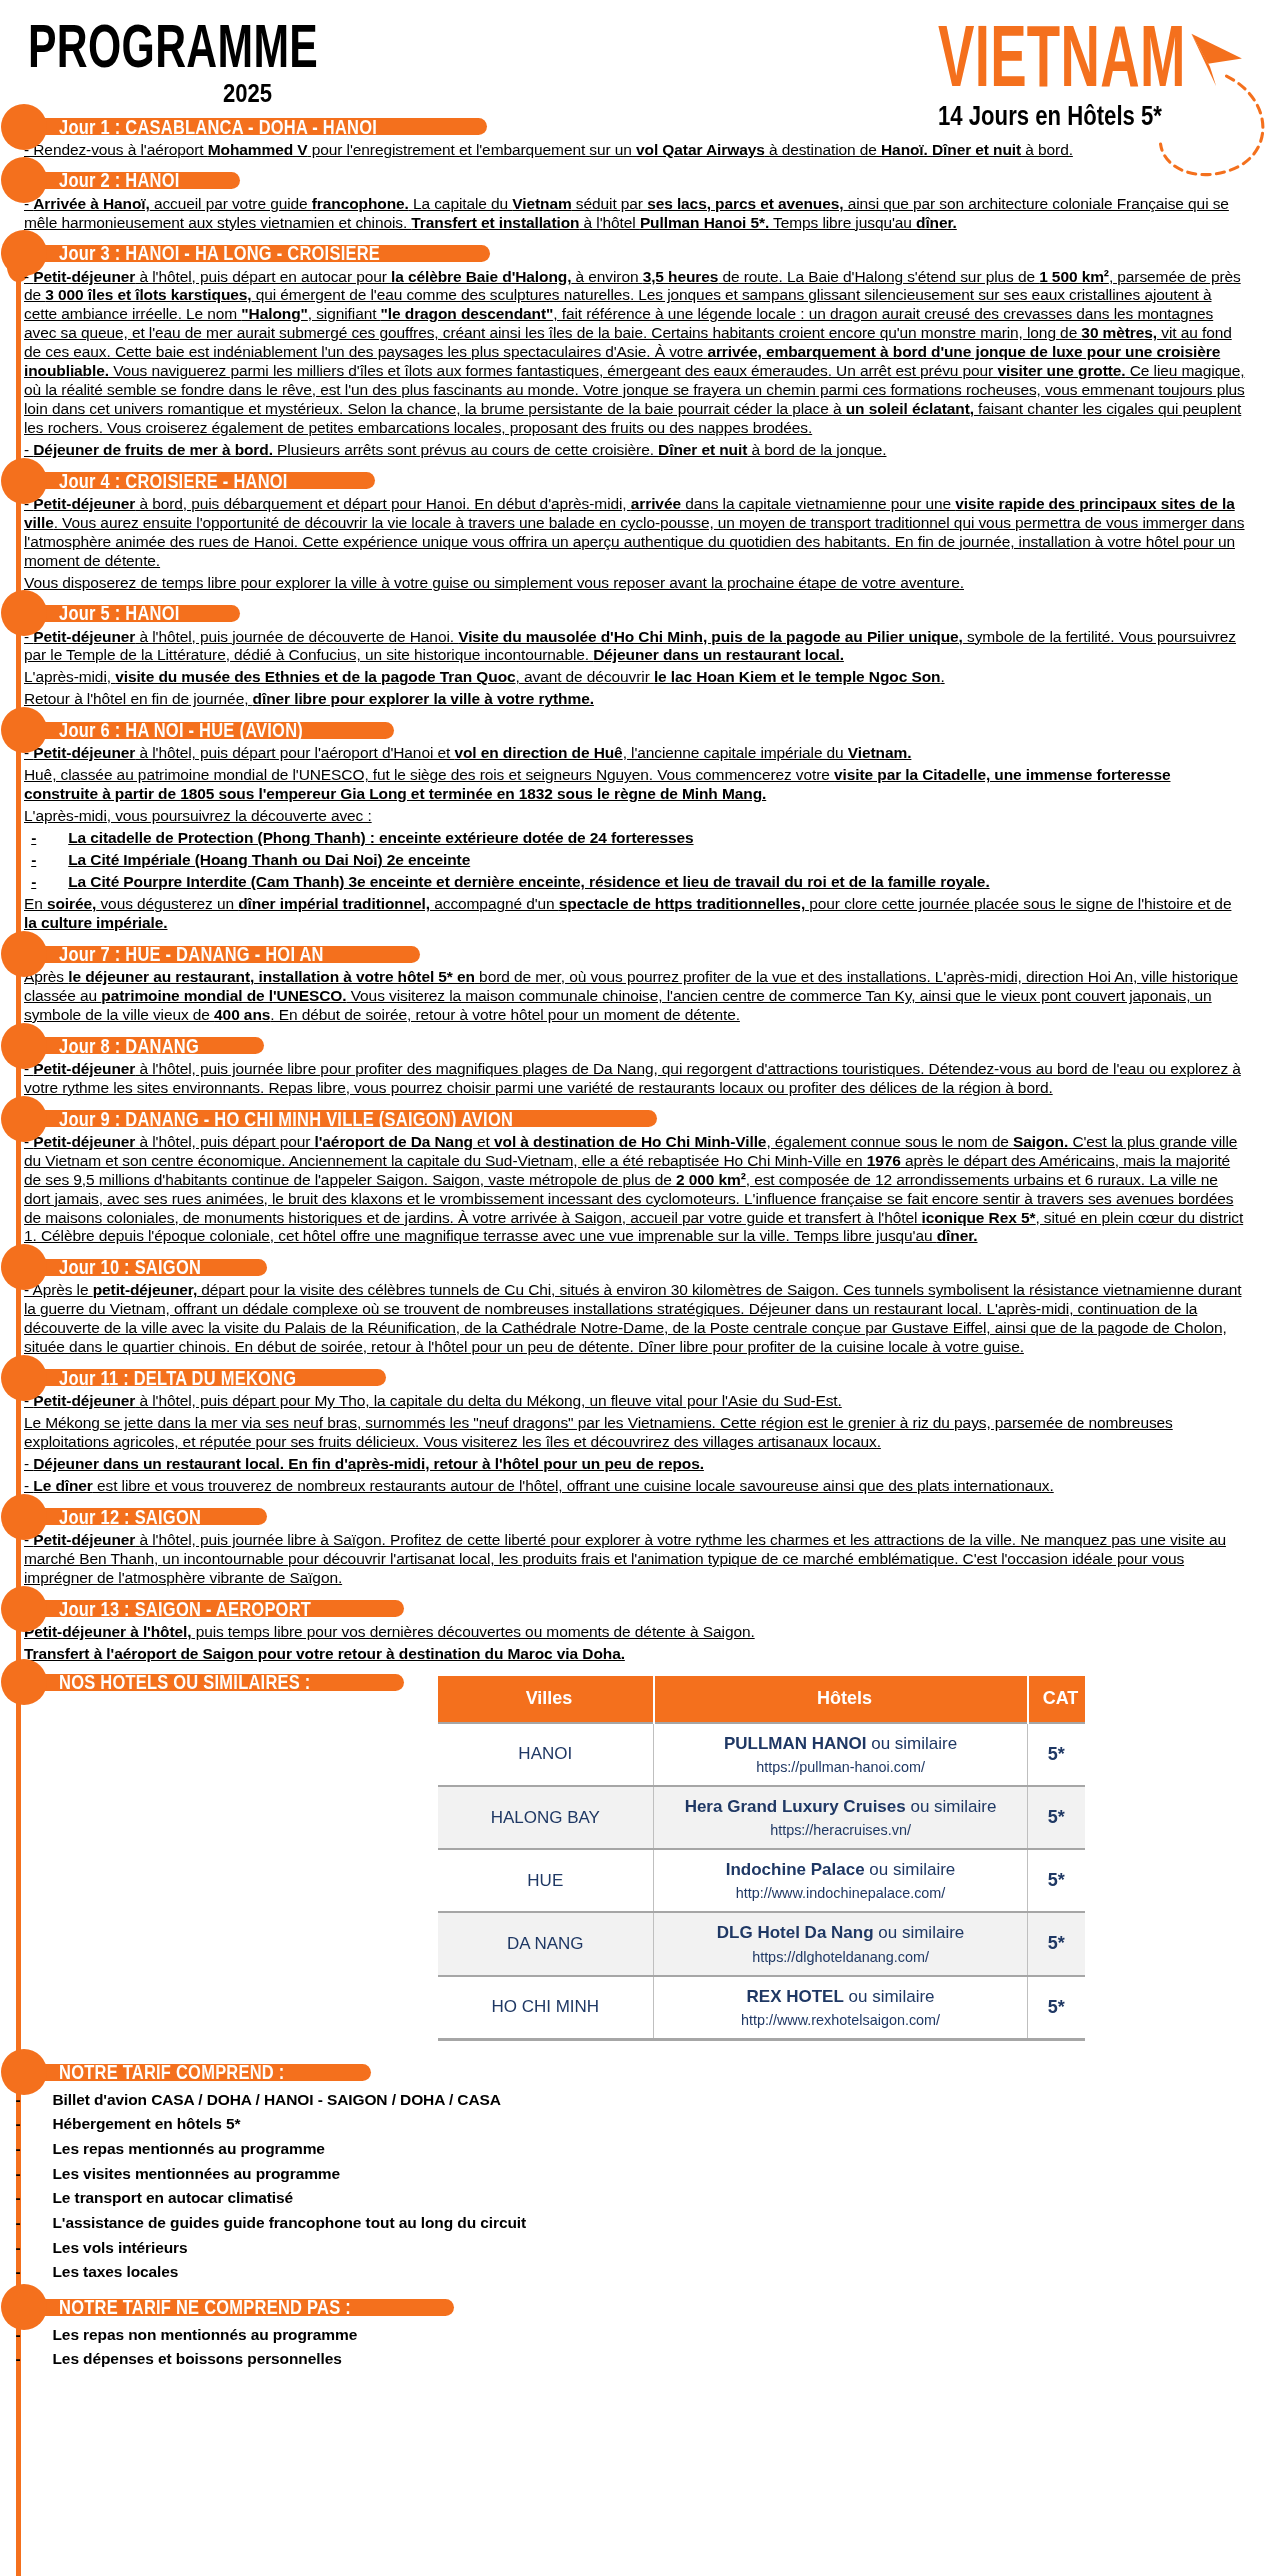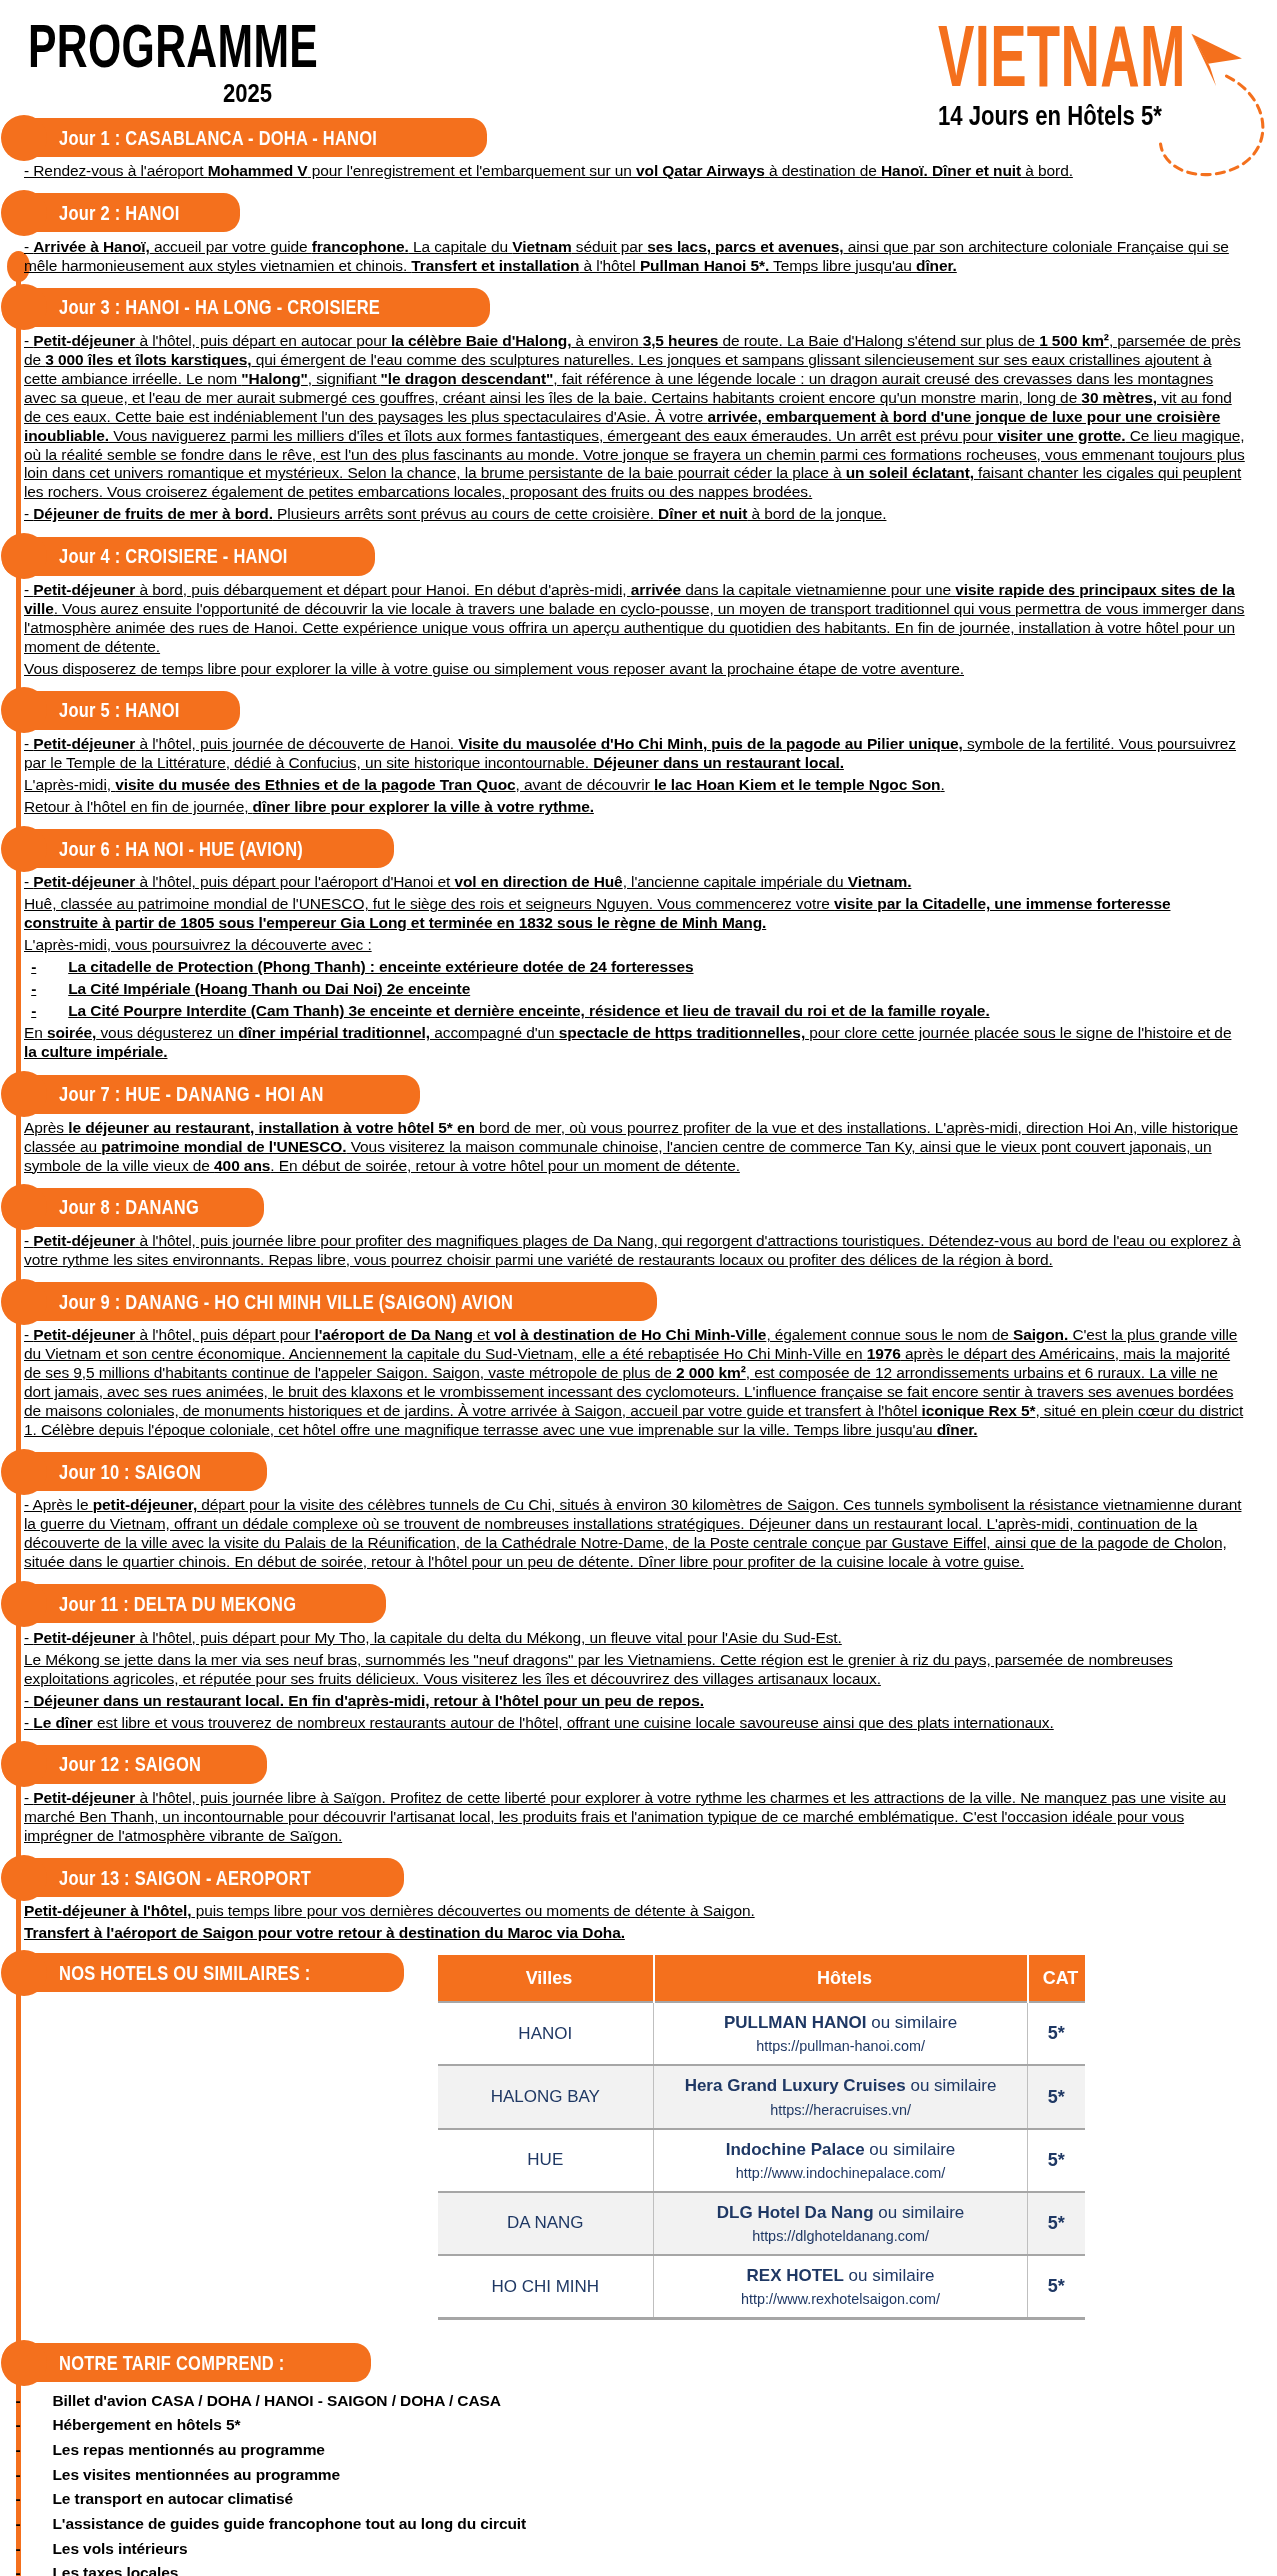--- a/index.html
+++ b/index.html
@@ -42,21 +42,21 @@
     transform:scaleX(.82);transform-origin:left top;white-space:nowrap;
   }
   .logo svg{position:absolute;left:0;top:0;pointer-events:none;}
 
   
   .content{position:relative;z-index:2;}
 
   
   .pill{
     position:relative;display:inline-flex;align-items:center;
-    background:var(--orange);height:39px;border-radius:16.5px;
+    background:var(--orange);height:17px;border-radius:16.5px;
     margin-left:2.1px;padding:0 30px 0 57px;
   }
   .pill::before{
     content:"";position:absolute;left:-1px;top:50%;transform:translateY(-50%);
     width:46px;height:46px;border-radius:50%;background:var(--orange);
   }
   .pill .label{
     position:relative;color:#fff;font-size:20.6px;font-weight:700;letter-spacing:0.3px;
     transform:scaleX(.80);transform-origin:left center;white-space:nowrap;
   }

